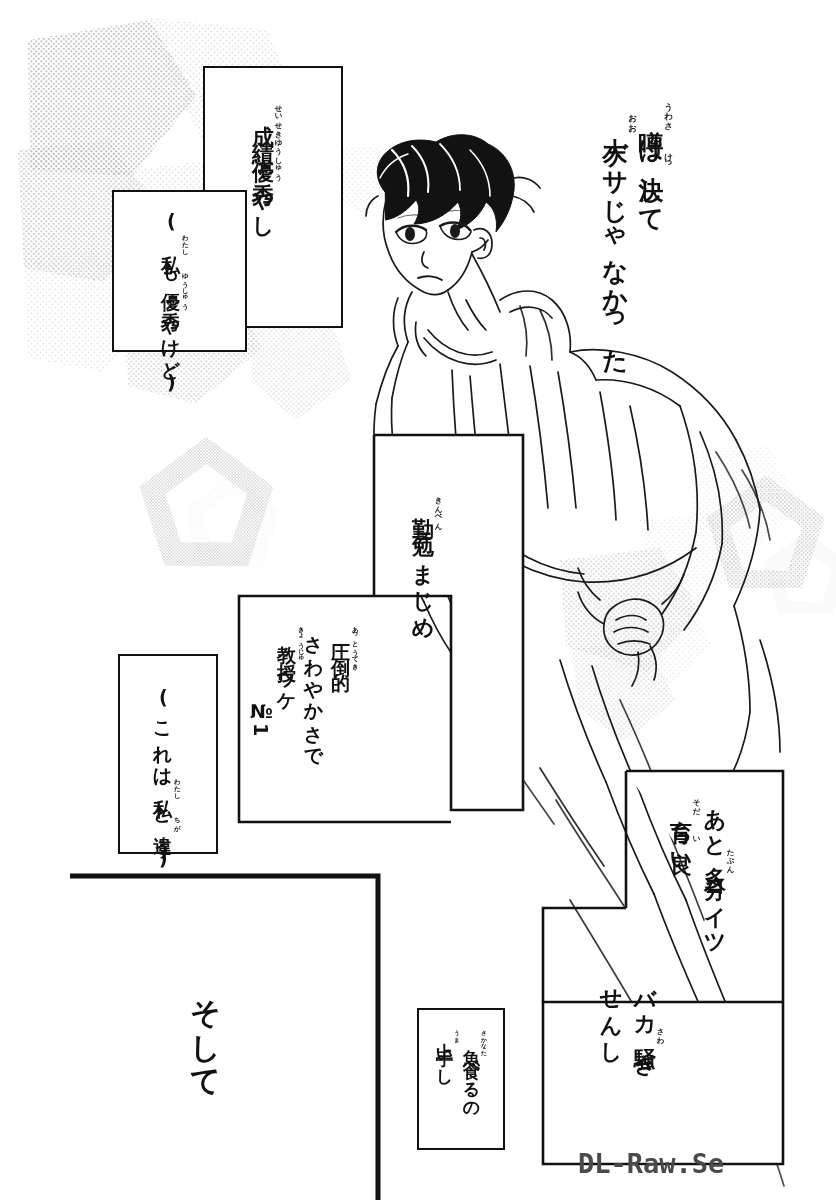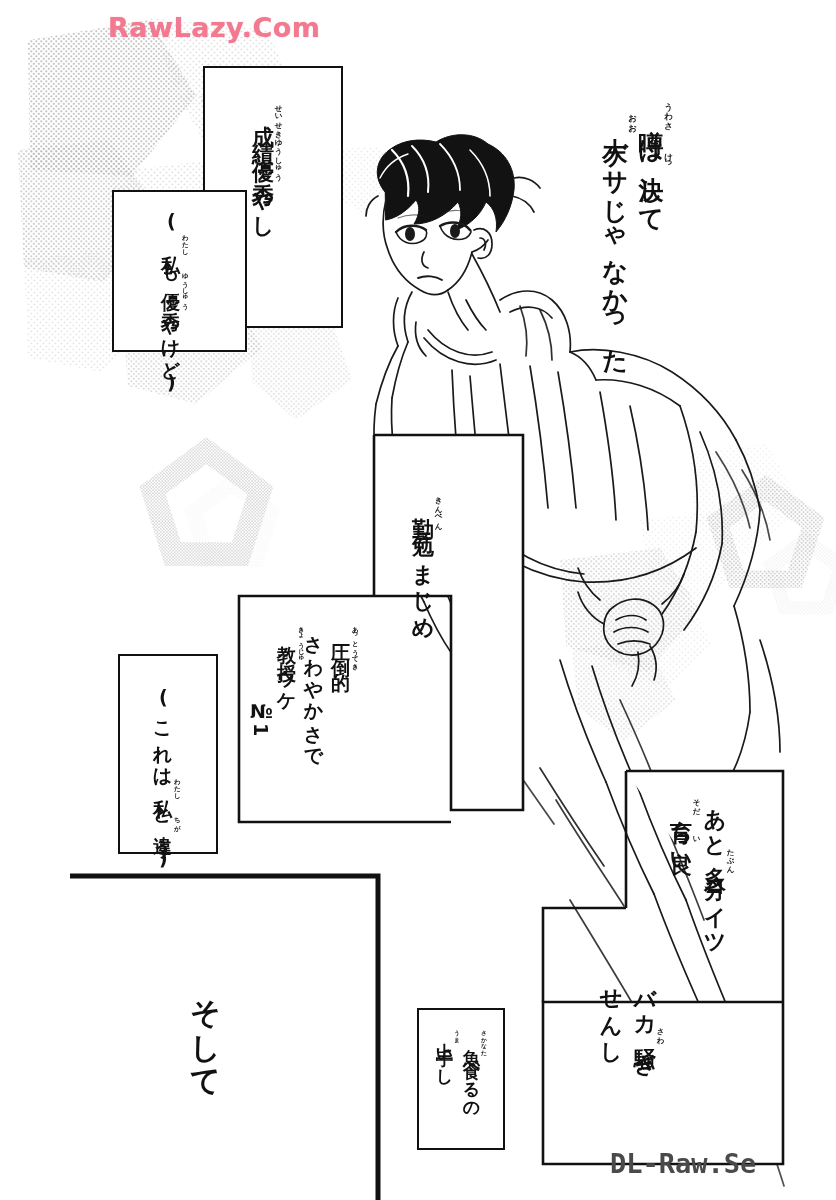--- a/index.html
+++ b/index.html
@@ -75,21 +75,20 @@
     text-shadow:0 0 1px rgba(230,80,110,.65);
   }
   #wm-bottom{
     position:absolute;
     left:578px;top:1148px;
     font-family:"DejaVu Sans Mono","Liberation Mono",monospace;
     font-weight:700;
     font-size:27px;
     letter-spacing:0px;
     color:#4a4a4a;
-    margin-left:32px;
   }
 </style>
 </head>
 <body>
 
 <div id="page">
 
   <div class="tone" style="left:0;top:0;width:836px;height:1200px;">
     <svg width="836" height="1200" viewBox="0 0 836 1200">
       <defs>
@@ -421,16 +420,15 @@
     <span class="col">
       <ruby>魚<rt>さかな</rt></ruby><ruby>食<rt>た</rt></ruby><span>べるの</span>
     </span>
   </div>
   <div class="vtext t-xs" style="left:435px;top:1026px;height:92px;">
     <span class="col">
       <ruby>上<rt>う</rt></ruby><ruby>手<rt>ま</rt></ruby><span>いし</span>
     </span>
   </div>
 
-  <div id="wm-top">RawLazy.Com</div>
   <div id="wm-bottom">DL-Raw.Se</div>
 
 </div>
 
 </body></html>

